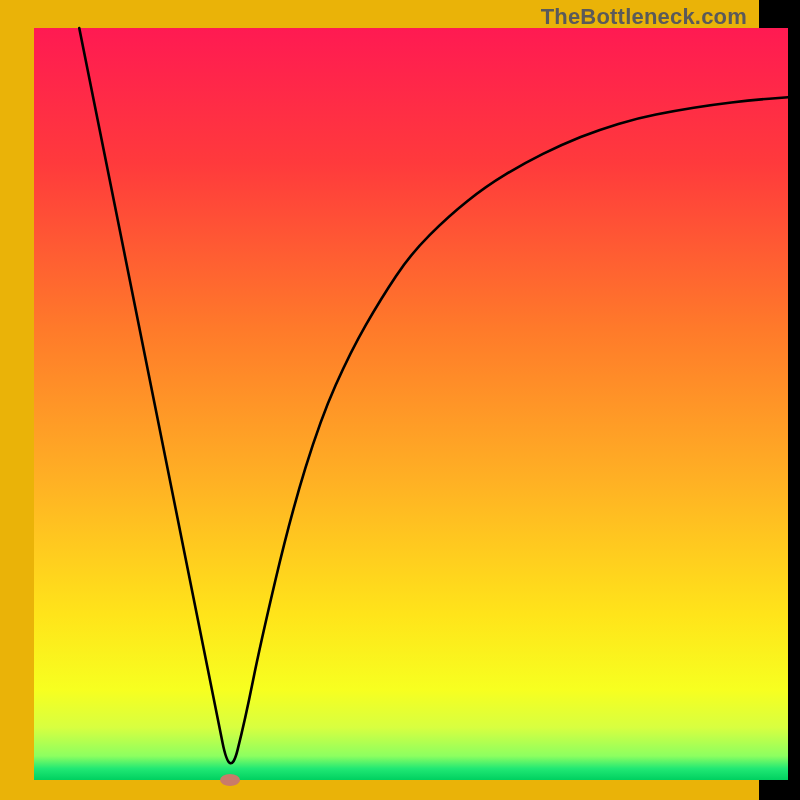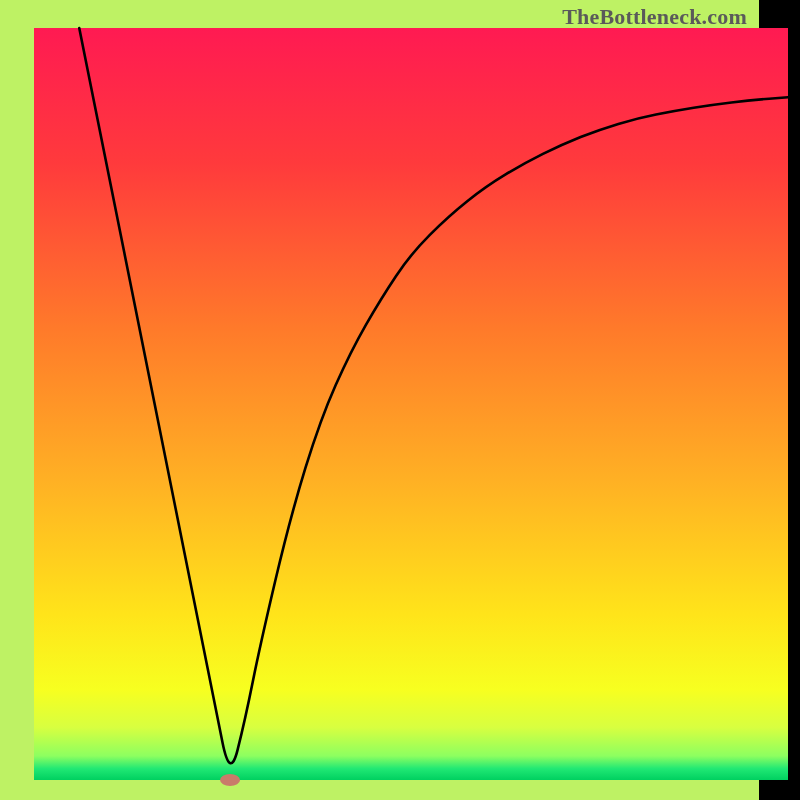--- a/index.html
+++ b/index.html
@@ -8,22 +8,21 @@
     width: 800px;
     height: 800px;
     overflow: hidden;
     background: #000;
     font-family: Arial, Helvetica, sans-serif;
   }
   .frame {
     position: relative;
     width: 759px;
     height: 800px;
-    background: #bef264;
-    font-family: Liberation Serif, serif;
+    background: #eab308;
   }
   .watermark {
     position: absolute;
     top: 4px;
     right: 12px;
     font-size: 22px;
     font-weight: 600;
     color: #5a5a5a;
     letter-spacing: 0.2px;
     z-index: 5;

